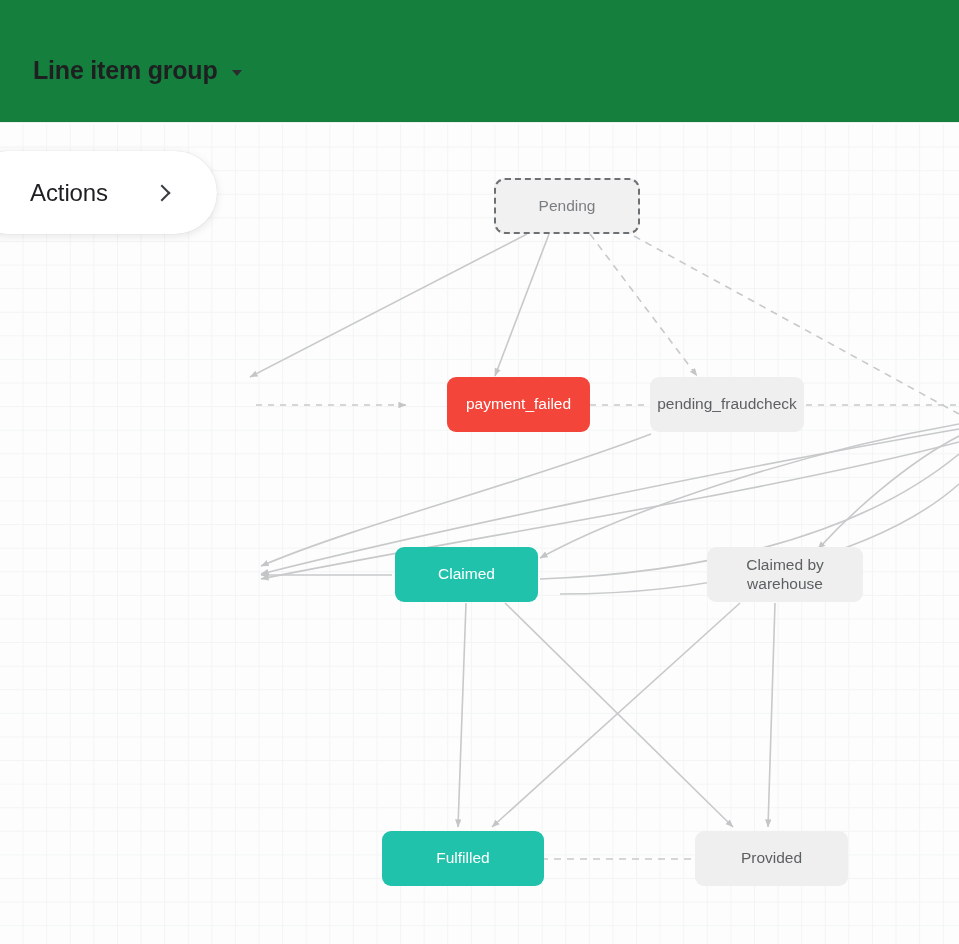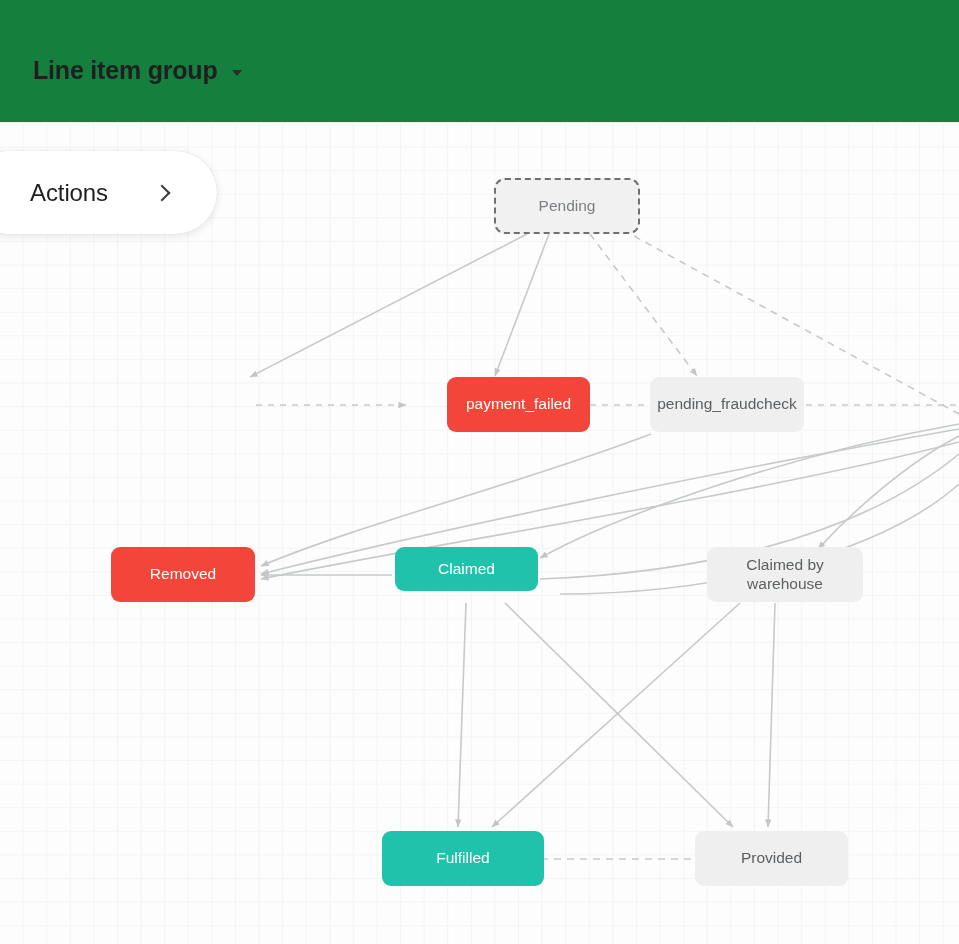--- a/index.html
+++ b/index.html
@@ -220,25 +220,22 @@
 
 
     <div class="node red" style="left:410px; top:253px; width:143px; height:55px;margin-left:37px;">
       <span class="node-label">payment_failed</span>
     </div>
 
     <div class="node grey" style="left:650px; top:253px; width:154px; height:55px;">
       <span class="node-label" style="white-space:nowrap;">pending_fraudcheck</span>
     </div>
 
-    <div class="node red" style="left:111px; top:423px; width:144px; height:55px;">
-      <span class="node-label">Removed</span>
-    </div>
-
-    <div class="node teal" style="left:395px; top:423px; width:143px; height:44px;">
+
+    <div class="node teal" style="left:395px; top:423px; width:143px; height:55px;">
       <span class="node-label">Claimed</span>
     </div>
 
     <div class="node grey" style="left:707px; top:423px; width:156px; height:55px;">
       <span class="node-label">Claimed by
 warehouse</span>
     </div>
 
     <div class="node teal" style="left:382px; top:707px; width:162px; height:55px;">
       <span class="node-label">Fulfilled</span>

